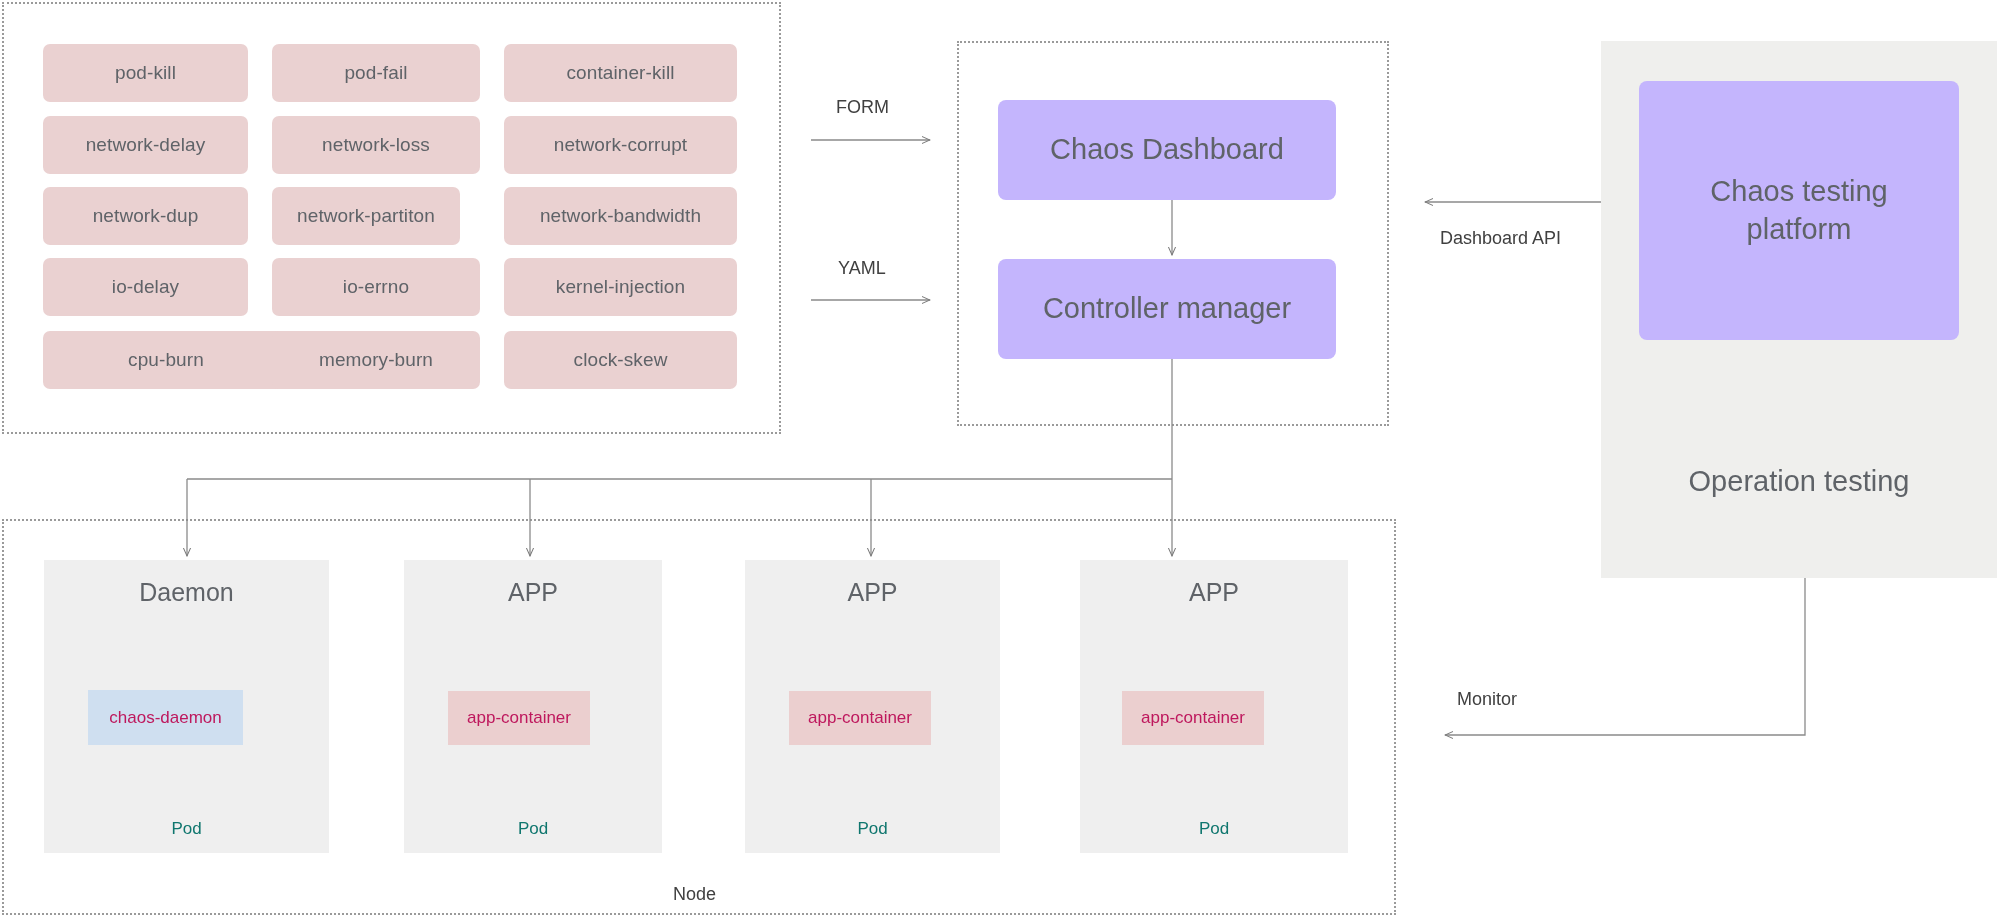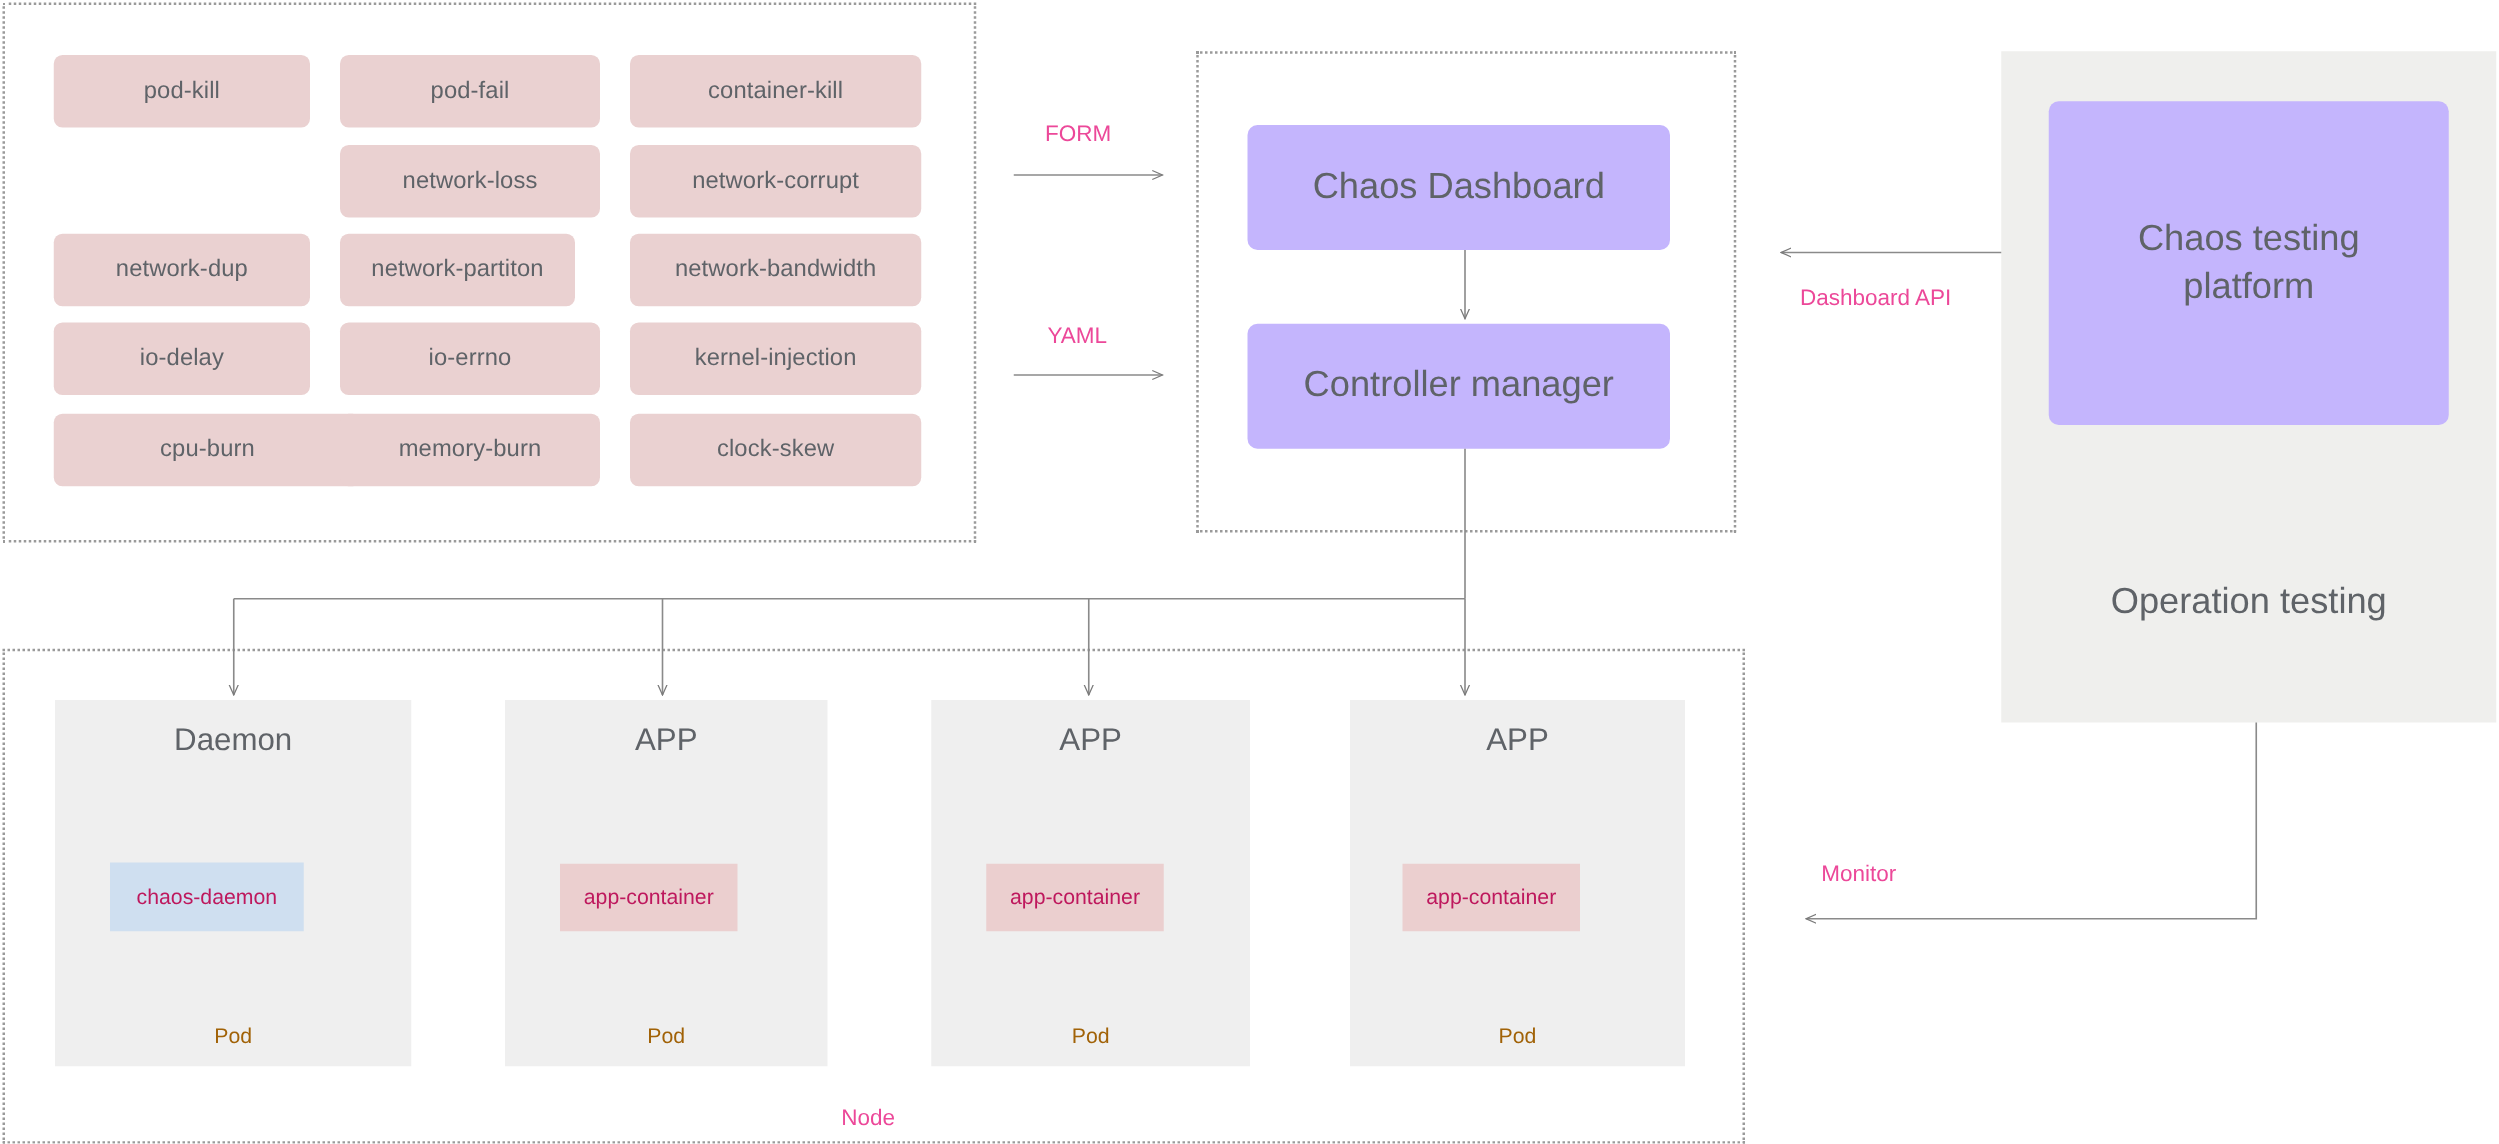--- a/index.html
+++ b/index.html
@@ -70,38 +70,38 @@
     position: absolute;
     top: 18px; left: 0; right: 0;
     text-align: center;
     color: #5f6368;
     font-size: 25px;
   }
   .pod-foot {
     position: absolute;
     bottom: 14px; left: 0; right: 0;
     text-align: center;
-    color: #a16207;
+    color: #0f766e;
     font-size: 17px;
   }
   .pod-inner {
     position: absolute;
     display: flex;
     align-items: center;
     justify-content: center;
     color: #be185d;
     font-size: 17px;
     text-align: center;
   }
   .pod-inner.blue { background: #cfdff0; }
   .pod-inner.pink { background: #ebcfcf; }
 
   
   .caption {
-    color: #ec4899;
+    color: #404040;
     font-size: 18px;
     white-space: nowrap;
   }
   .caption.node-label { font-size: 18px; }
 
   
   #wires {
     position: absolute;
     left: 0; top: 0;
     width: 1999px;
@@ -113,20 +113,21 @@
 <body>
 
 <div id="canvas">
 
   <div class="abs dashed-group" style="left:2px; top:2px; width:779px; height:432px;"></div>
 
   <div class="abs fault-card" style="left:43px; top:44px; width:205px; height:58px;">pod-kill</div>
   <div class="abs fault-card" style="left:272px; top:44px; width:208px; height:58px;">pod-fail</div>
   <div class="abs fault-card" style="left:504px; top:44px; width:233px; height:58px;">container-kill</div>
 
+  <div class="abs fault-card" style="left:43px; top:116px; width:205px; height:58px;">network-delay</div>
   <div class="abs fault-card" style="left:272px; top:116px; width:208px; height:58px;">network-loss</div>
   <div class="abs fault-card" style="left:504px; top:116px; width:233px; height:58px;">network-corrupt</div>
 
   <div class="abs fault-card" style="left:43px; top:187px; width:205px; height:58px;">network-dup</div>
   <div class="abs fault-card" style="left:272px; top:187px; width:188px; height:58px;">network-partiton</div>
   <div class="abs fault-card" style="left:504px; top:187px; width:233px; height:58px;">network-bandwidth</div>
 
   <div class="abs fault-card" style="left:43px; top:258px; width:205px; height:58px;">io-delay</div>
   <div class="abs fault-card" style="left:272px; top:258px; width:208px; height:58px;">io-errno</div>
   <div class="abs fault-card" style="left:504px; top:258px; width:233px; height:58px;">kernel-injection</div>

